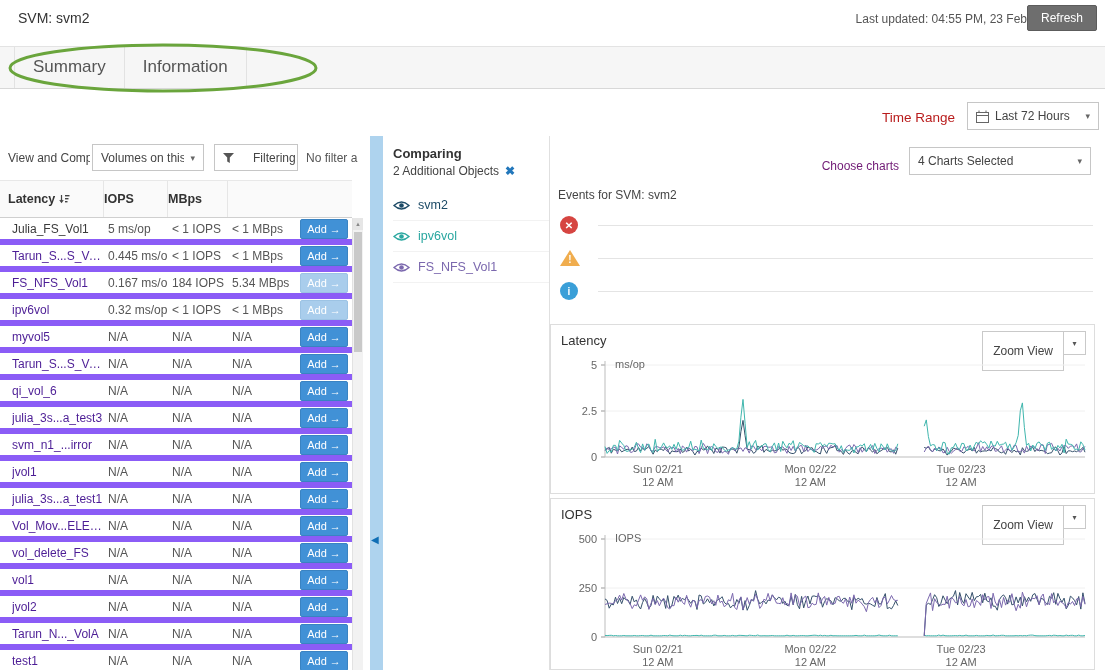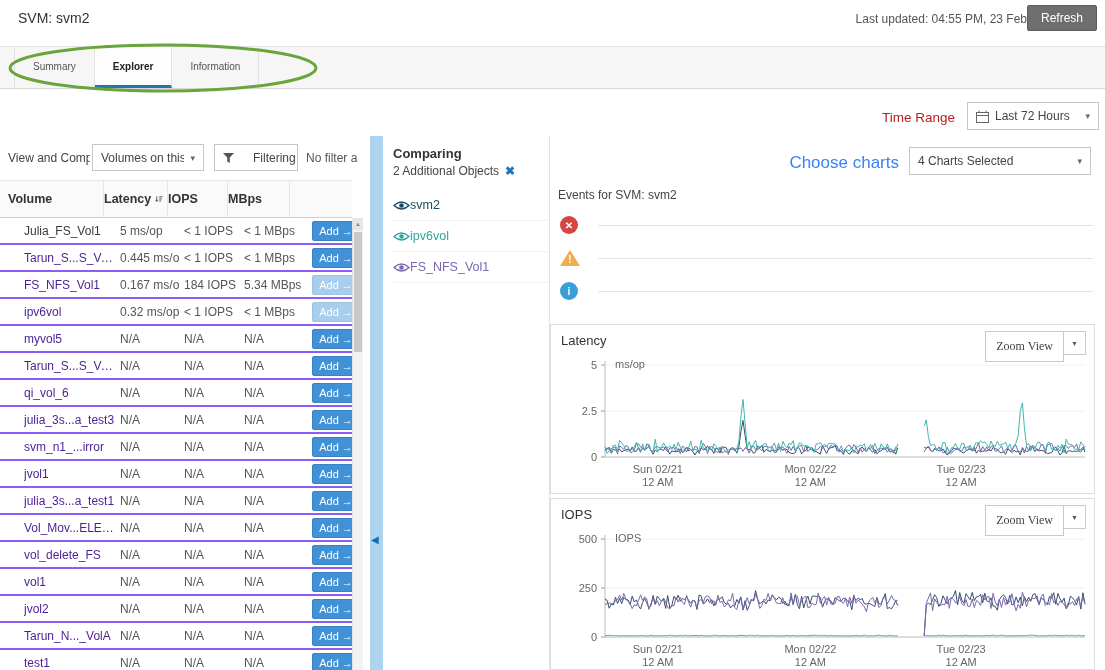--- a/index.html
+++ b/index.html
@@ -7,21 +7,21 @@
   body{position:relative;font-family:"Liberation Sans",sans-serif;background:#fff;color:#333;overflow:hidden;font-size:13px}
 
   
   #header{position:absolute;left:0;top:0;width:100%;height:46px}
   #page-title{position:absolute;left:18px;top:10px;font-size:14px;font-weight:normal;color:#333}
   #last-updated{position:absolute;right:78px;top:12px;font-size:12px;color:#555}
   #refresh-btn{position:absolute;right:8px;top:5px;height:26px;padding:0 13px;background:#6e6e6e;color:#fff;border:1px solid #5c5c5c;border-radius:2px;font-size:12px;cursor:pointer;font-family:"Liberation Sans",sans-serif}
 
   
   #tabbar{position:absolute;left:0;top:46px;width:100%;height:43px;background:#f6f6f6;border-top:1px solid #e3e3e3;border-bottom:1px solid #d8d8d8;display:flex;padding-left:14px}
-  .tab{line-height:39px;padding:0 18px;font-size:10px;color:#555;border-right:1px solid #e2e2e2;cursor:pointer;background:transparent}
+  .tab{line-height:39px;padding:0 18px;font-size:17px;color:#555;border-right:1px solid #e2e2e2;cursor:pointer;background:transparent}
   .tab:first-child{border-left:1px solid #e2e2e2}
   .tab.active{font-weight:bold;color:#222;background:#fdfdfd;border-bottom:3px solid #2176ae}
   #annotation-ellipse{position:absolute;left:4px;top:42px;pointer-events:none;z-index:6}
 
   
   #subrow{position:absolute;left:0;top:89px;width:100%;height:47px}
   #compare-desc{position:absolute;left:18px;top:20px;font-size:13.5px;color:#333}
   .help-icon{display:inline-flex;width:15px;height:15px;border-radius:50%;background:#9b9b9b;color:#fff;font-size:10px;font-weight:bold;align-items:center;justify-content:center;margin-left:7px;vertical-align:-2px}
   #time-range-label{position:absolute;right:150px;top:21px;font-size:13.5px;color:#b91c1c}
   #time-range-dd{position:absolute;right:6px;top:13px;width:132px;height:28px}
@@ -34,21 +34,21 @@
   #tbl-toolbar{position:absolute;left:0;top:0;width:100%;height:44px}
   #view-label{position:absolute;left:8px;top:15px;width:82px;font-size:12px;color:#444;white-space:nowrap;overflow:hidden}
   #view-dd{position:absolute;left:92px;top:8px;width:112px;height:27px}
   #filter-btn{position:absolute;left:214px;top:8px;width:84px;height:27px;gap:19px}
   #filter-status{position:absolute;left:306px;top:15px;width:58px;font-size:12px;color:#555;white-space:nowrap;overflow:hidden}
 
   #tbl-header{position:absolute;left:0;top:44px;width:352px;height:38px;background:#fafafa;border-bottom:1px solid #cfcfcf;border-top:1px solid #e8e8e8;display:grid;grid-template-columns:96px 64px 60px 62px 1fr;align-items:center;padding-left:8px;font-size:12.5px;font-weight:bold;color:#333}
   #tbl-header .hcell{display:flex;align-items:center;gap:4px;height:100%;border-right:1px solid #e6e6e6;padding-right:4px}
   #tbl-header .hcell:last-child{border-right:none}
   #table-rows{position:absolute;left:0;top:82px;width:352px;bottom:0;overflow:hidden}
-  .tbl-row{display:grid;grid-template-columns:96px 64px 60px 62px 1fr;align-items:center;height:27px;border-bottom:2px solid #8b5cf6;padding-left:24px;font-size:12px}
+  .tbl-row{display:grid;grid-template-columns:96px 64px 60px 62px 1fr;align-items:center;height:27px;border-bottom:6px solid #8b5cf6;padding-left:12px;font-size:12px}
   .vol-name{color:#4c1d95;cursor:pointer;white-space:nowrap;overflow:hidden;text-overflow:ellipsis;padding-right:4px}
   .vol-name.plain{color:#3a3a3a;cursor:default}
   .val-cell{color:#555;white-space:nowrap;overflow:hidden;padding-right:4px}
   .add-btn{width:48px;height:20px;border-radius:2px;background:#4191d6;border:1px solid #3a83c2;color:#fff;font-size:11px;cursor:pointer;font-family:"Liberation Sans",sans-serif;line-height:18px;margin-left:6px;white-space:nowrap}
   .add-btn.disabled{background:#a9cdec;border-color:#9cc3e4;cursor:default}
 
   
   #tbl-scroll{position:absolute;left:352px;top:82px;bottom:0;width:11px;background:#f2f2f2;border-left:1px solid #e2e2e2}
   #tbl-scroll .sb-arrow{position:absolute;left:0;top:0;width:100%;height:12px;background:#e6e6e6;color:#888;font-size:6px;text-align:center;line-height:12px;cursor:pointer}
   #tbl-scroll .sb-thumb{position:absolute;left:1px;right:1px;top:14px;height:120px;background:#c9c9c9;cursor:pointer}
@@ -56,60 +56,59 @@
   
   #splitter{position:absolute;left:370px;top:136px;width:13px;height:534px;background:#aed3ee;cursor:col-resize}
   #splitter .collapse{position:absolute;left:1px;top:398px;color:#0f6eb5;font-size:10px;cursor:pointer}
 
   
   #comparing-panel{position:absolute;left:383px;top:136px;width:166px;height:534px;background:#fff;padding:10px 0 0 10px}
   #comparing-title{font-size:13px;font-weight:bold;color:#333}
   #comparing-sub{font-size:12px;color:#444;margin-top:3px;display:flex;align-items:center;gap:6px}
   #comparing-clear{color:#2277bb;font-weight:bold;font-size:12px;cursor:pointer}
   #comparing-list{margin-top:12px}
-  .cmp-item{display:flex;align-items:center;gap:0;height:31px;font-size:12.5px;border-bottom:1px solid #f2f2f2;cursor:pointer}
+  .cmp-item{display:flex;align-items:center;gap:8px;height:31px;font-size:12.5px;border-bottom:1px solid #f2f2f2;cursor:pointer}
 
   
   #charts-panel{position:absolute;left:549px;top:136px;right:0;height:534px;border-left:1px solid #e0e0e0}
-  #choose-label{position:absolute;right:206px;top:17px;font-size:17px;color:#3b82f6}
+  #choose-label{position:absolute;right:206px;top:23px;font-size:12px;color:#701a75}
   #choose-dd{position:absolute;right:14px;top:11px;width:182px;height:28px}
 
   #events-sec{position:absolute;left:0;top:46px;width:100%;height:140px}
   #events-title{position:absolute;left:8px;top:6px;font-size:12px;color:#444}
   .ev-row{position:absolute;left:0;width:100%;height:20px}
   .ev-line{position:absolute;left:48px;right:12px;top:9px;height:1px;background:#e4e4e4}
   .ev-ico{position:absolute;left:10px;top:0}
   .ico-circle{display:inline-flex;width:18px;height:18px;border-radius:50%;color:#fff;font-size:10px;font-weight:bold;align-items:center;justify-content:center}
   .ico-error{background:#d64541}
   .ico-info{background:#3a9fd8}
   .tri-wrap{position:relative;width:20px;height:18px}
   .tri{position:absolute;left:0;top:1px;width:0;height:0;border-left:10px solid transparent;border-right:10px solid transparent;border-bottom:16px solid #f0ad4e}
   .tri-bang{position:absolute;left:0;top:5px;width:20px;text-align:center;color:#fff;font-size:10px;font-weight:bold}
 
   .chart-box{position:absolute;left:0;right:10px;border:1px solid #ddd;background:#fff}
   .chart-title{position:absolute;left:10px;top:8px;font-size:13px;color:#333}
   .zoom-split{position:absolute;right:8px;top:6px;display:flex}
-  .zoom-btn{height:31px;padding:0 10px;font-size:12px;background:#fff;border:1px solid #c9c9c9;color:#444;cursor:pointer;font-family:Liberation Serif, serif}
+  .zoom-btn{height:40px;padding:0 10px;font-size:12px;background:#fff;border:1px solid #c9c9c9;color:#444;cursor:pointer;font-family:Liberation Sans, sans-serif}
   .zoom-caret{height:24px;width:22px;background:#fff;border:1px solid #c9c9c9;border-left:none;font-size:8px;color:#555;cursor:pointer}
   .chart-box svg{position:absolute;left:2px;top:26px}
 
   .funnel-icon,.cal-icon{flex:none;display:inline-block}
 </style>
 </head>
 <body>
 
 <div id="header">
   <div id="page-title">SVM: svm2</div>
   <div id="last-updated">Last updated: 04:55 PM, 23 Feb</div>
   <button id="refresh-btn">Refresh</button>
 </div>
 
 <div id="tabbar">
     <div class="tab">Summary</div>
-    <div class="tab active">Explorer</div>
     <div class="tab">Information</div>
   </div>
 <svg id="annotation-ellipse" width="318" height="52">
   <ellipse cx="159" cy="26" rx="153" ry="23" fill="none" stroke="#6aa53c" stroke-width="3"></ellipse>
 </svg>
 
 <div id="subrow">
   <div id="time-range-label">Time Range</div>
   <div id="time-range-dd" class="dropdown">
     <svg class="cal-icon" width="13" height="13" viewBox="0 0 13 13">
@@ -134,23 +133,20 @@
       <svg class="funnel-icon" width="11" height="10" viewBox="0 0 11 10">
         <path d="M0 0 H11 L6.8 4.5 V10 L4.2 8.5 V4.5 Z" fill="#555"></path>
       </svg>
       <span>Filtering</span>
       <span class="caret">▾</span>
     </div>
     <div id="filter-status">No filter a</div>
   </div>
 
   <div id="tbl-header">
-    <div class="hcell">
-        <span>Volume</span>
-      </div>
     <div class="hcell">
       <span>Latency</span>
       <svg width="11" height="11" viewBox="0 0 11 11">
         <path d="M2.5 1 V8 M0.8 6 L2.5 8.2 L4.2 6" fill="none" stroke="#444" stroke-width="1.2"></path>
         <rect x="6" y="1" width="4.5" height="1.4" fill="#444"></rect>
         <rect x="6" y="4" width="3.5" height="1.4" fill="#444"></rect>
         <rect x="6" y="7" width="2.5" height="1.4" fill="#444"></rect>
       </svg>
     </div>
     <div class="hcell">

